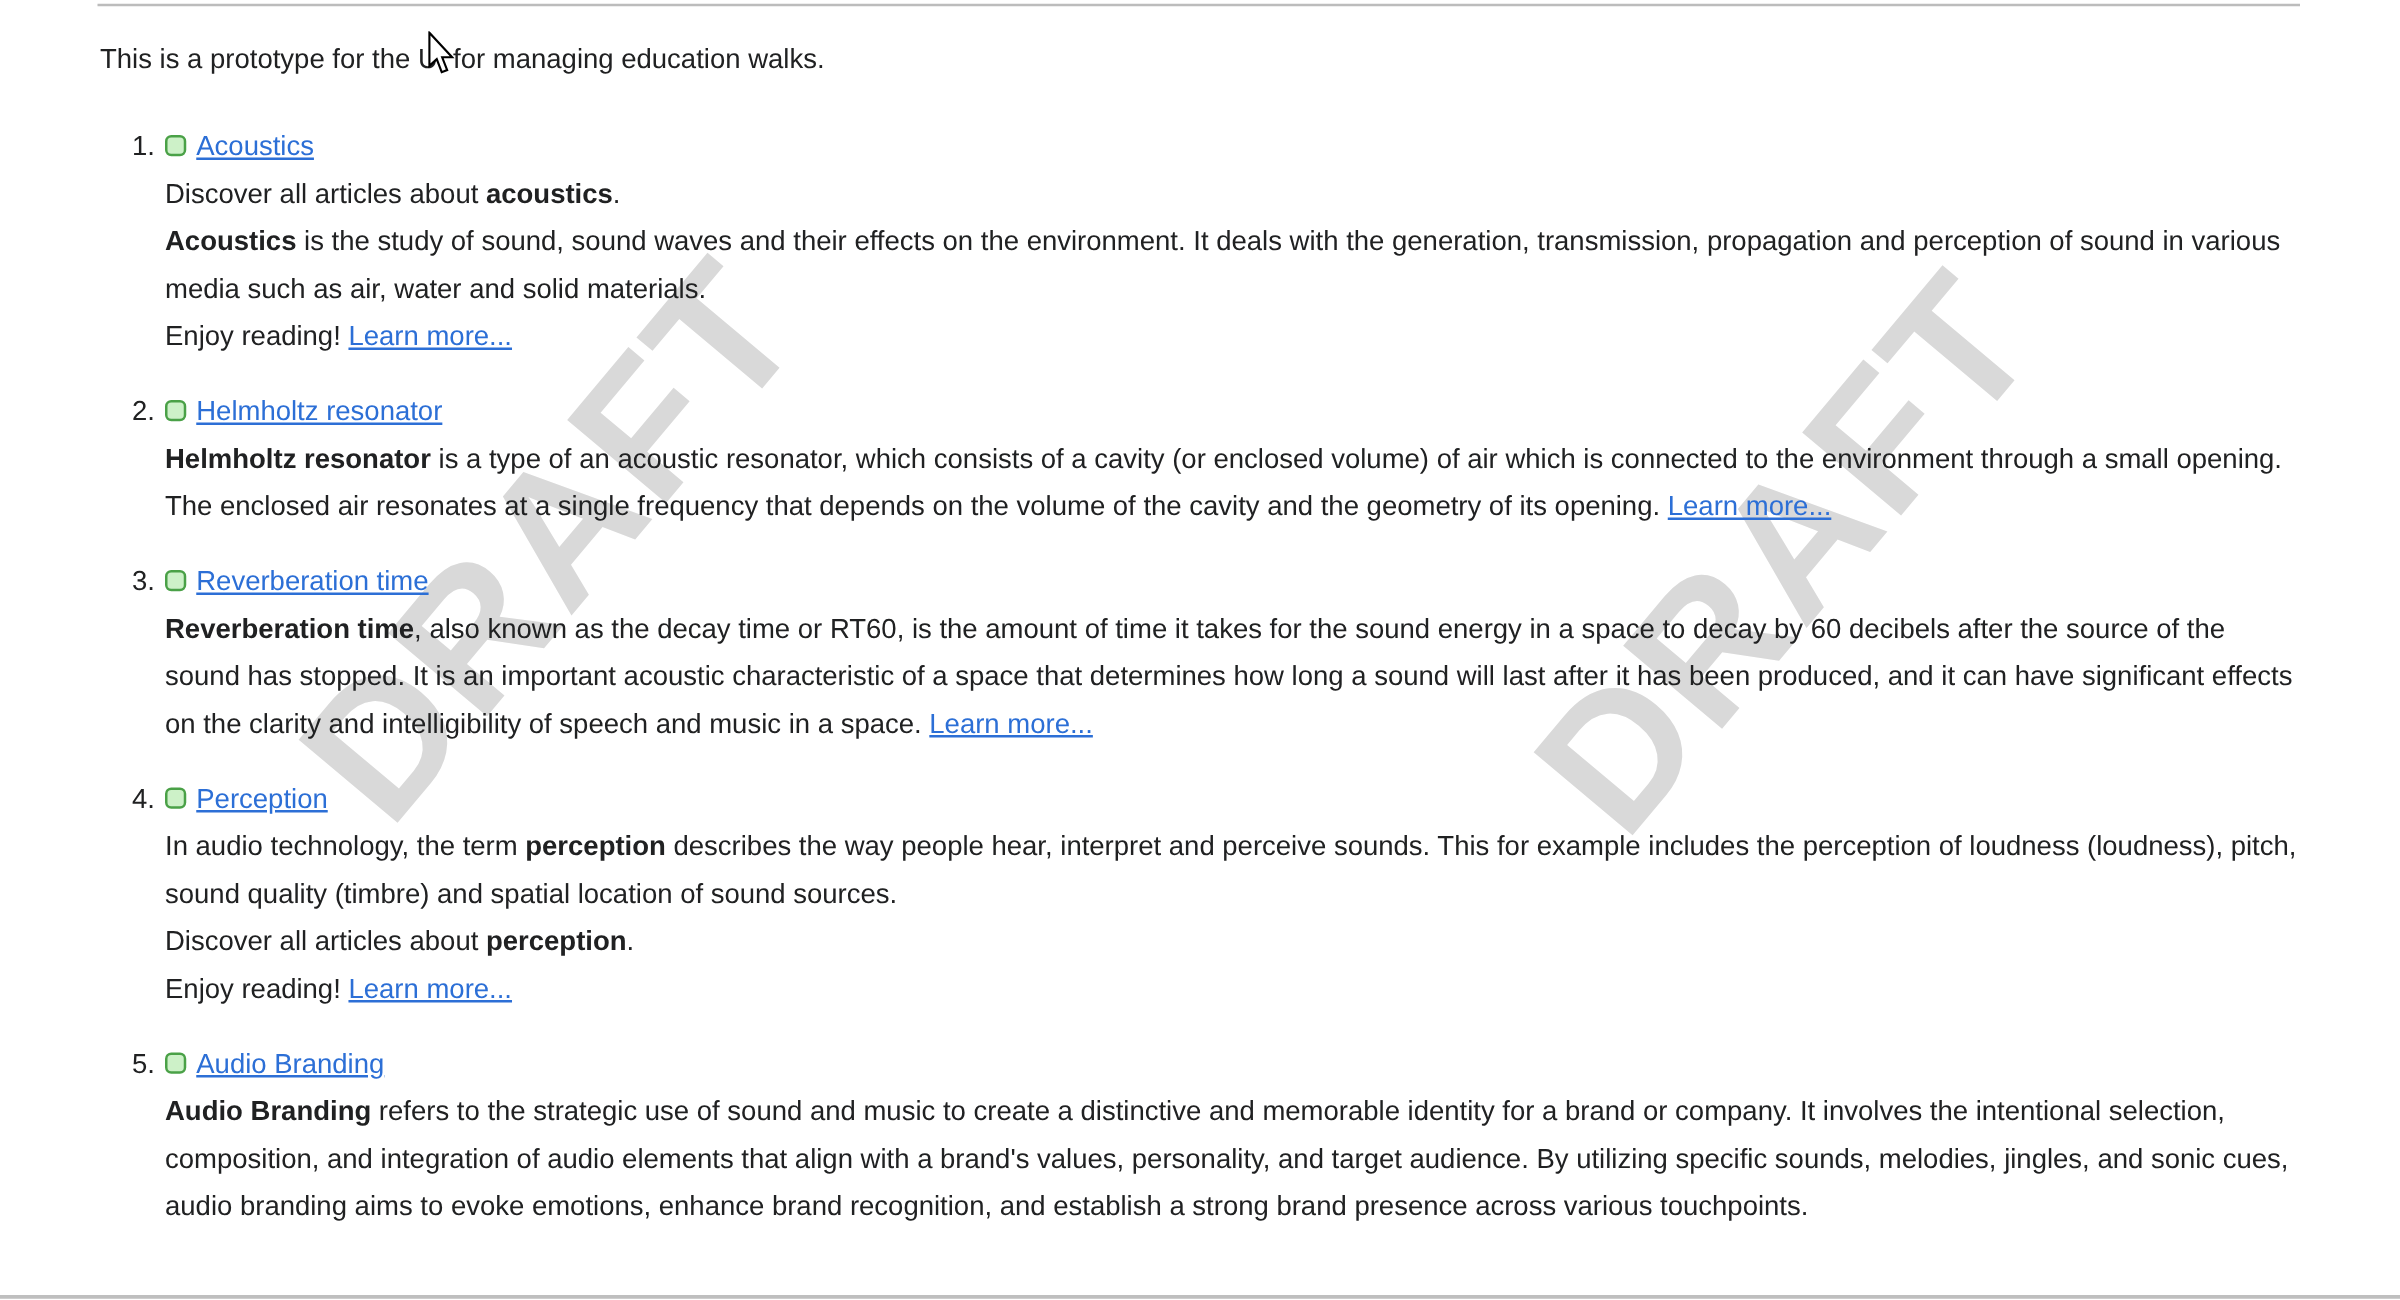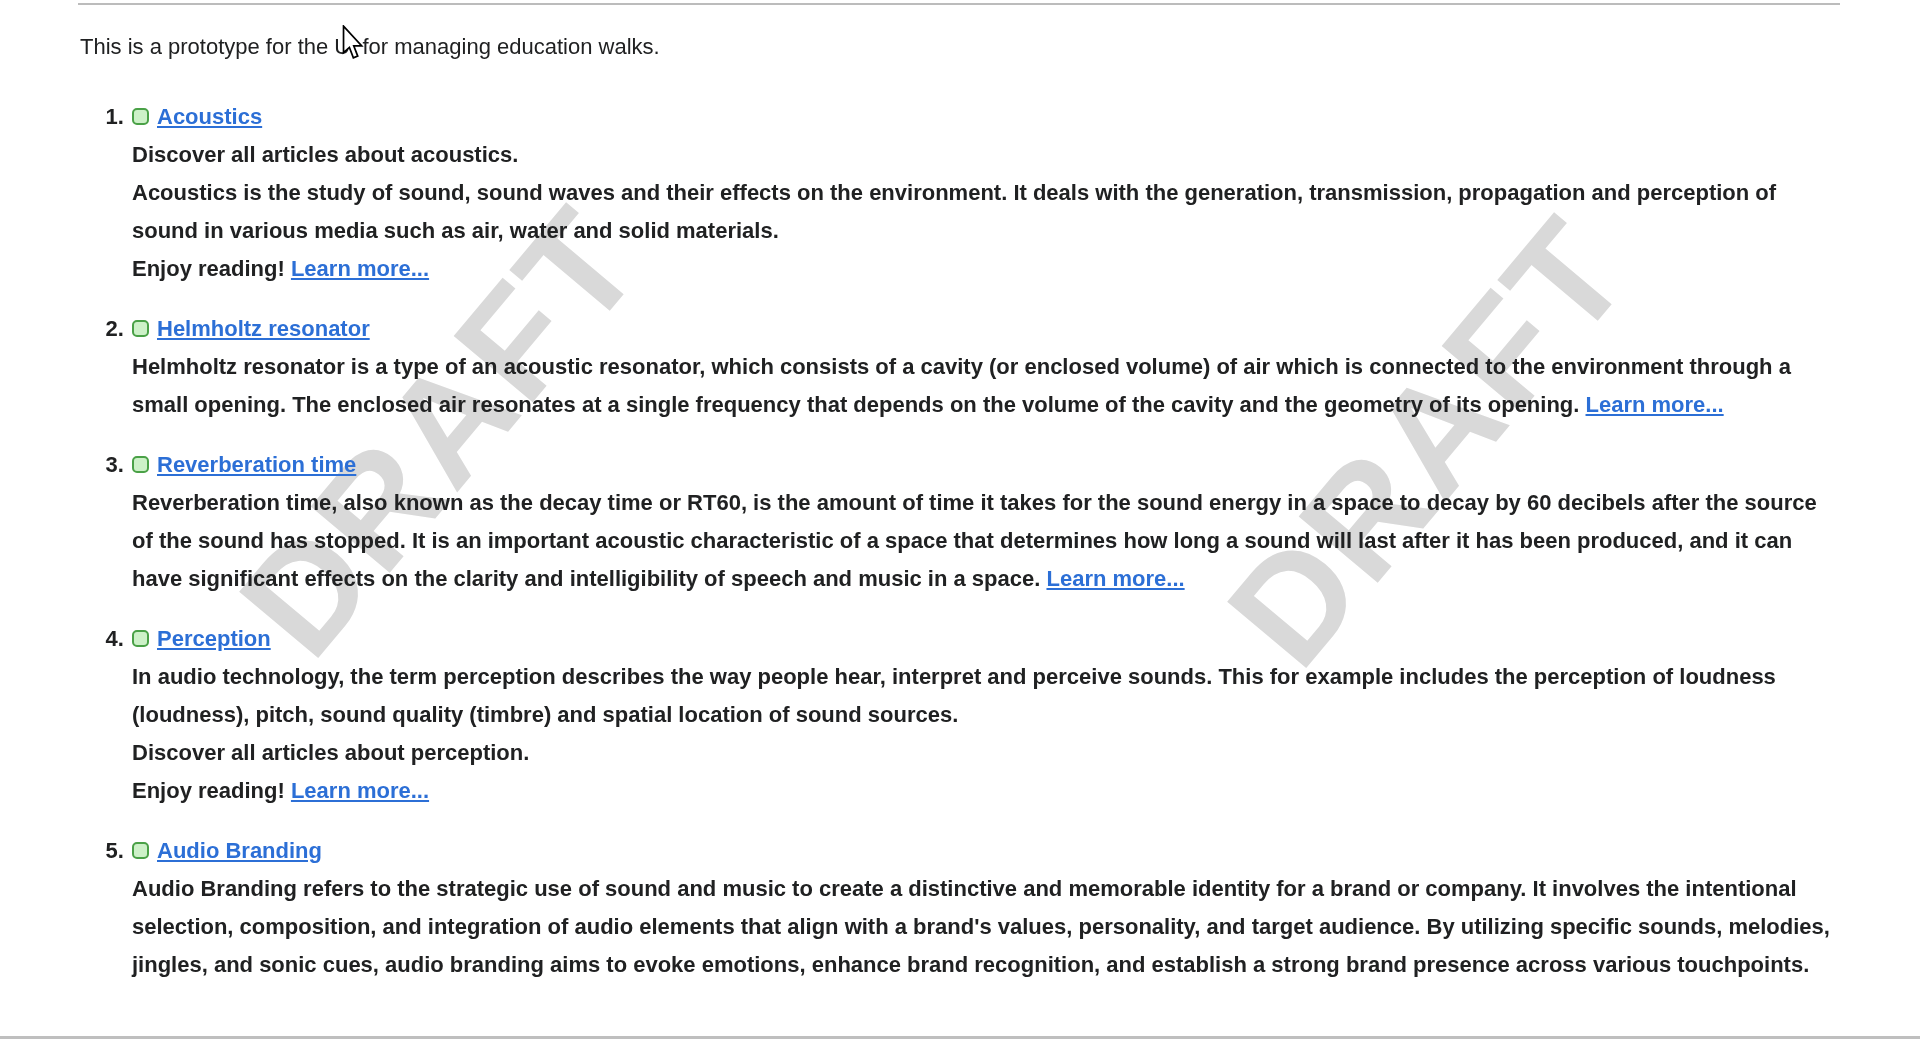--- a/index.html
+++ b/index.html
@@ -54,21 +54,20 @@
   }
   .intro { margin: 0; }
 
   ol.walks {
     margin: 32px 0 0 0;
     padding: 0 0 0 50px;
   }
   ol.walks > li {
     margin-bottom: 22px;
     padding-left: 2px;
-    font-weight: bold;
   }
 
   .doc-icon {
     display: inline-block;
     width: 13px;
     height: 13px;
     background: var(--icon-green-fill, #cdf1c8);
     border: 2px solid var(--icon-green-border, #4aa147);
     border-radius: 5px;
     margin-right: 8px;

